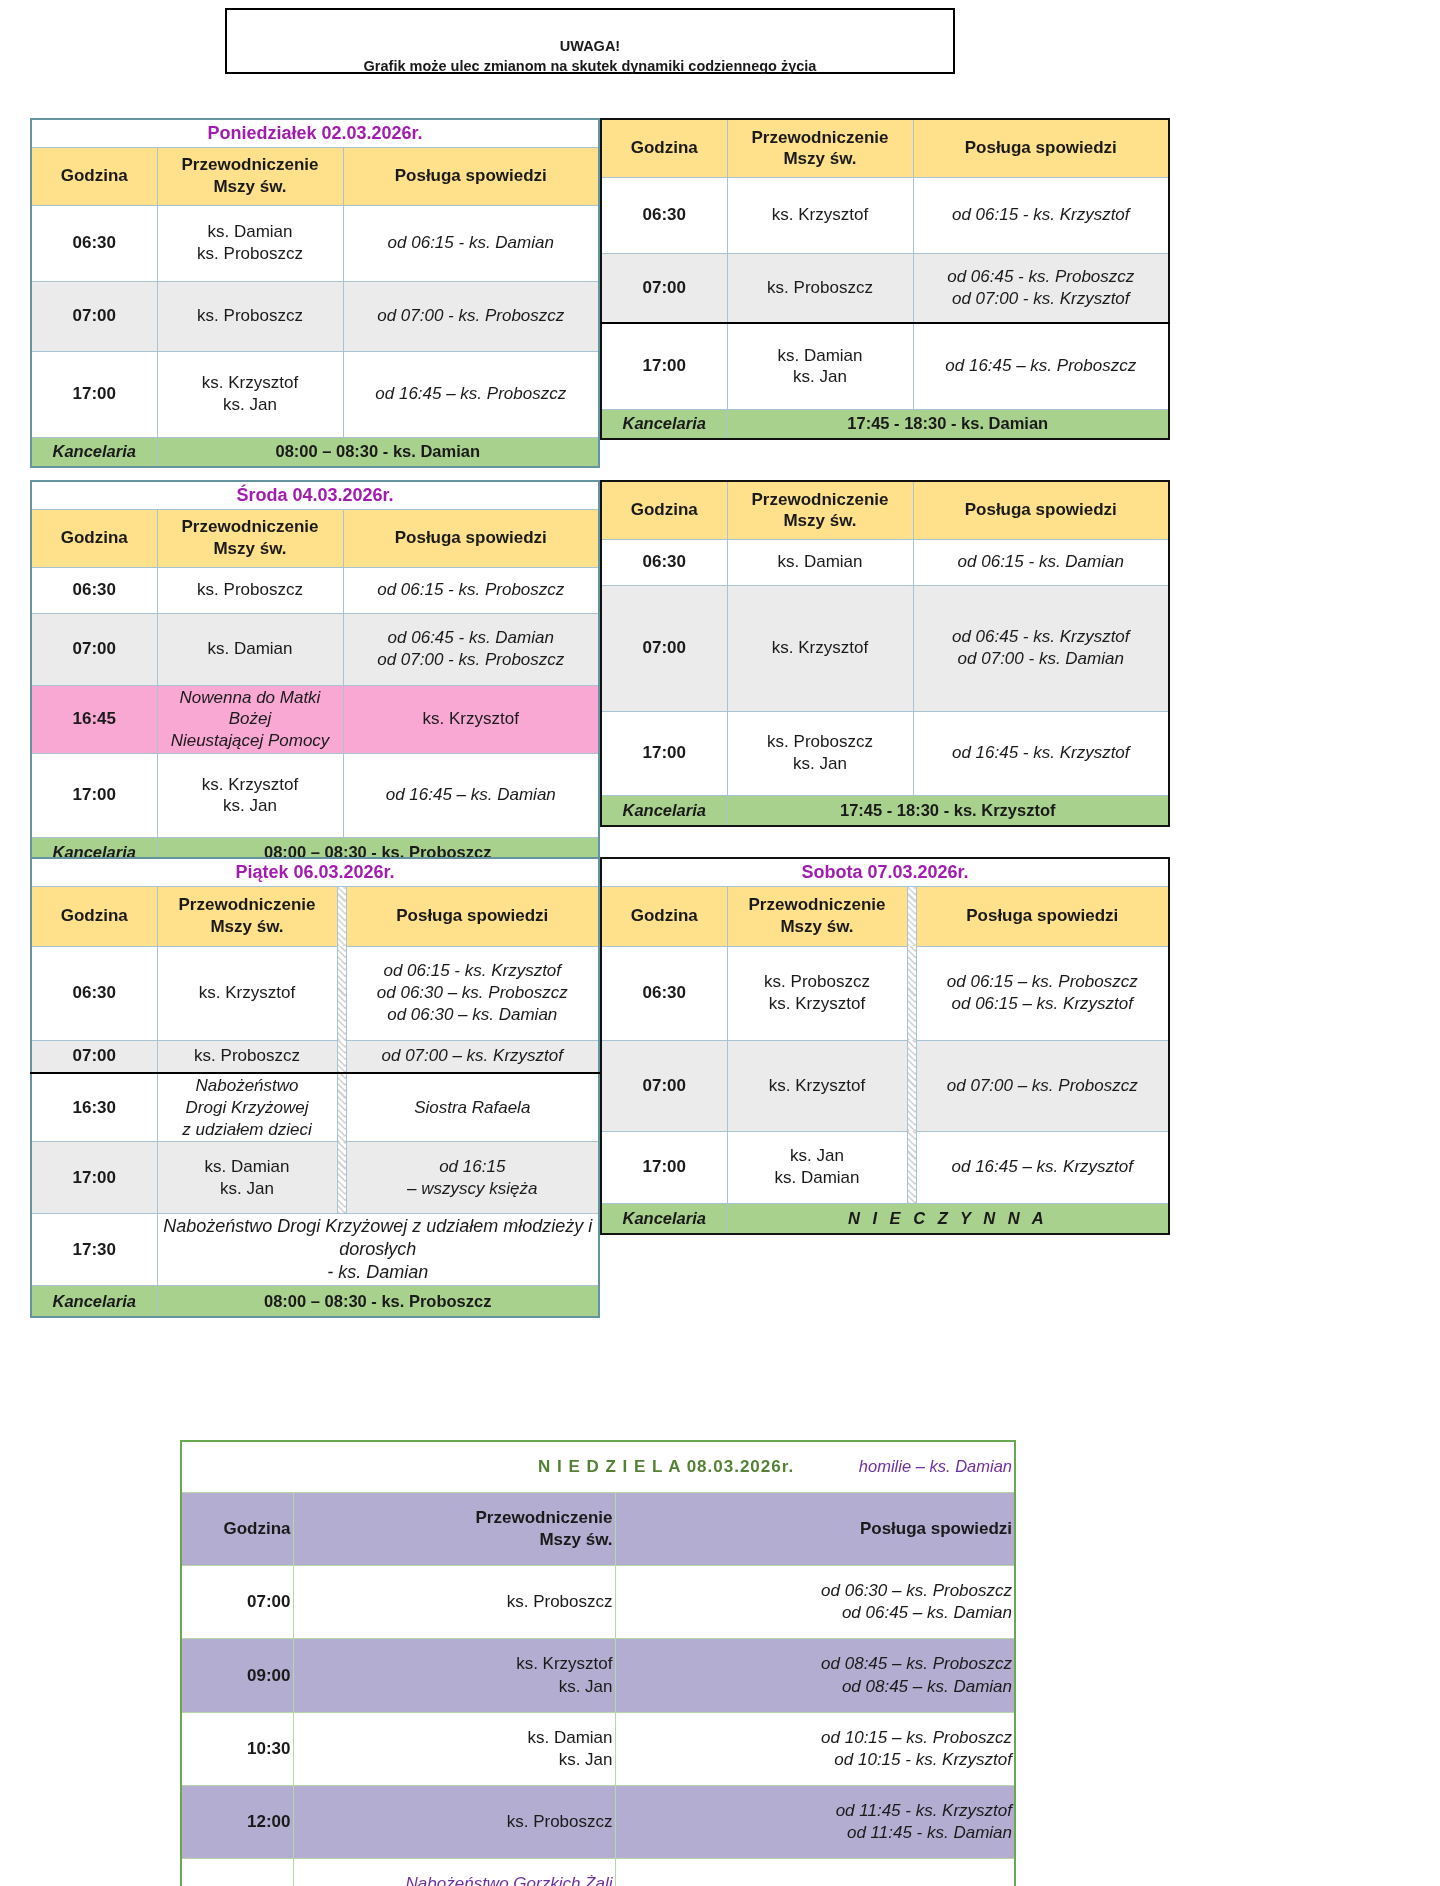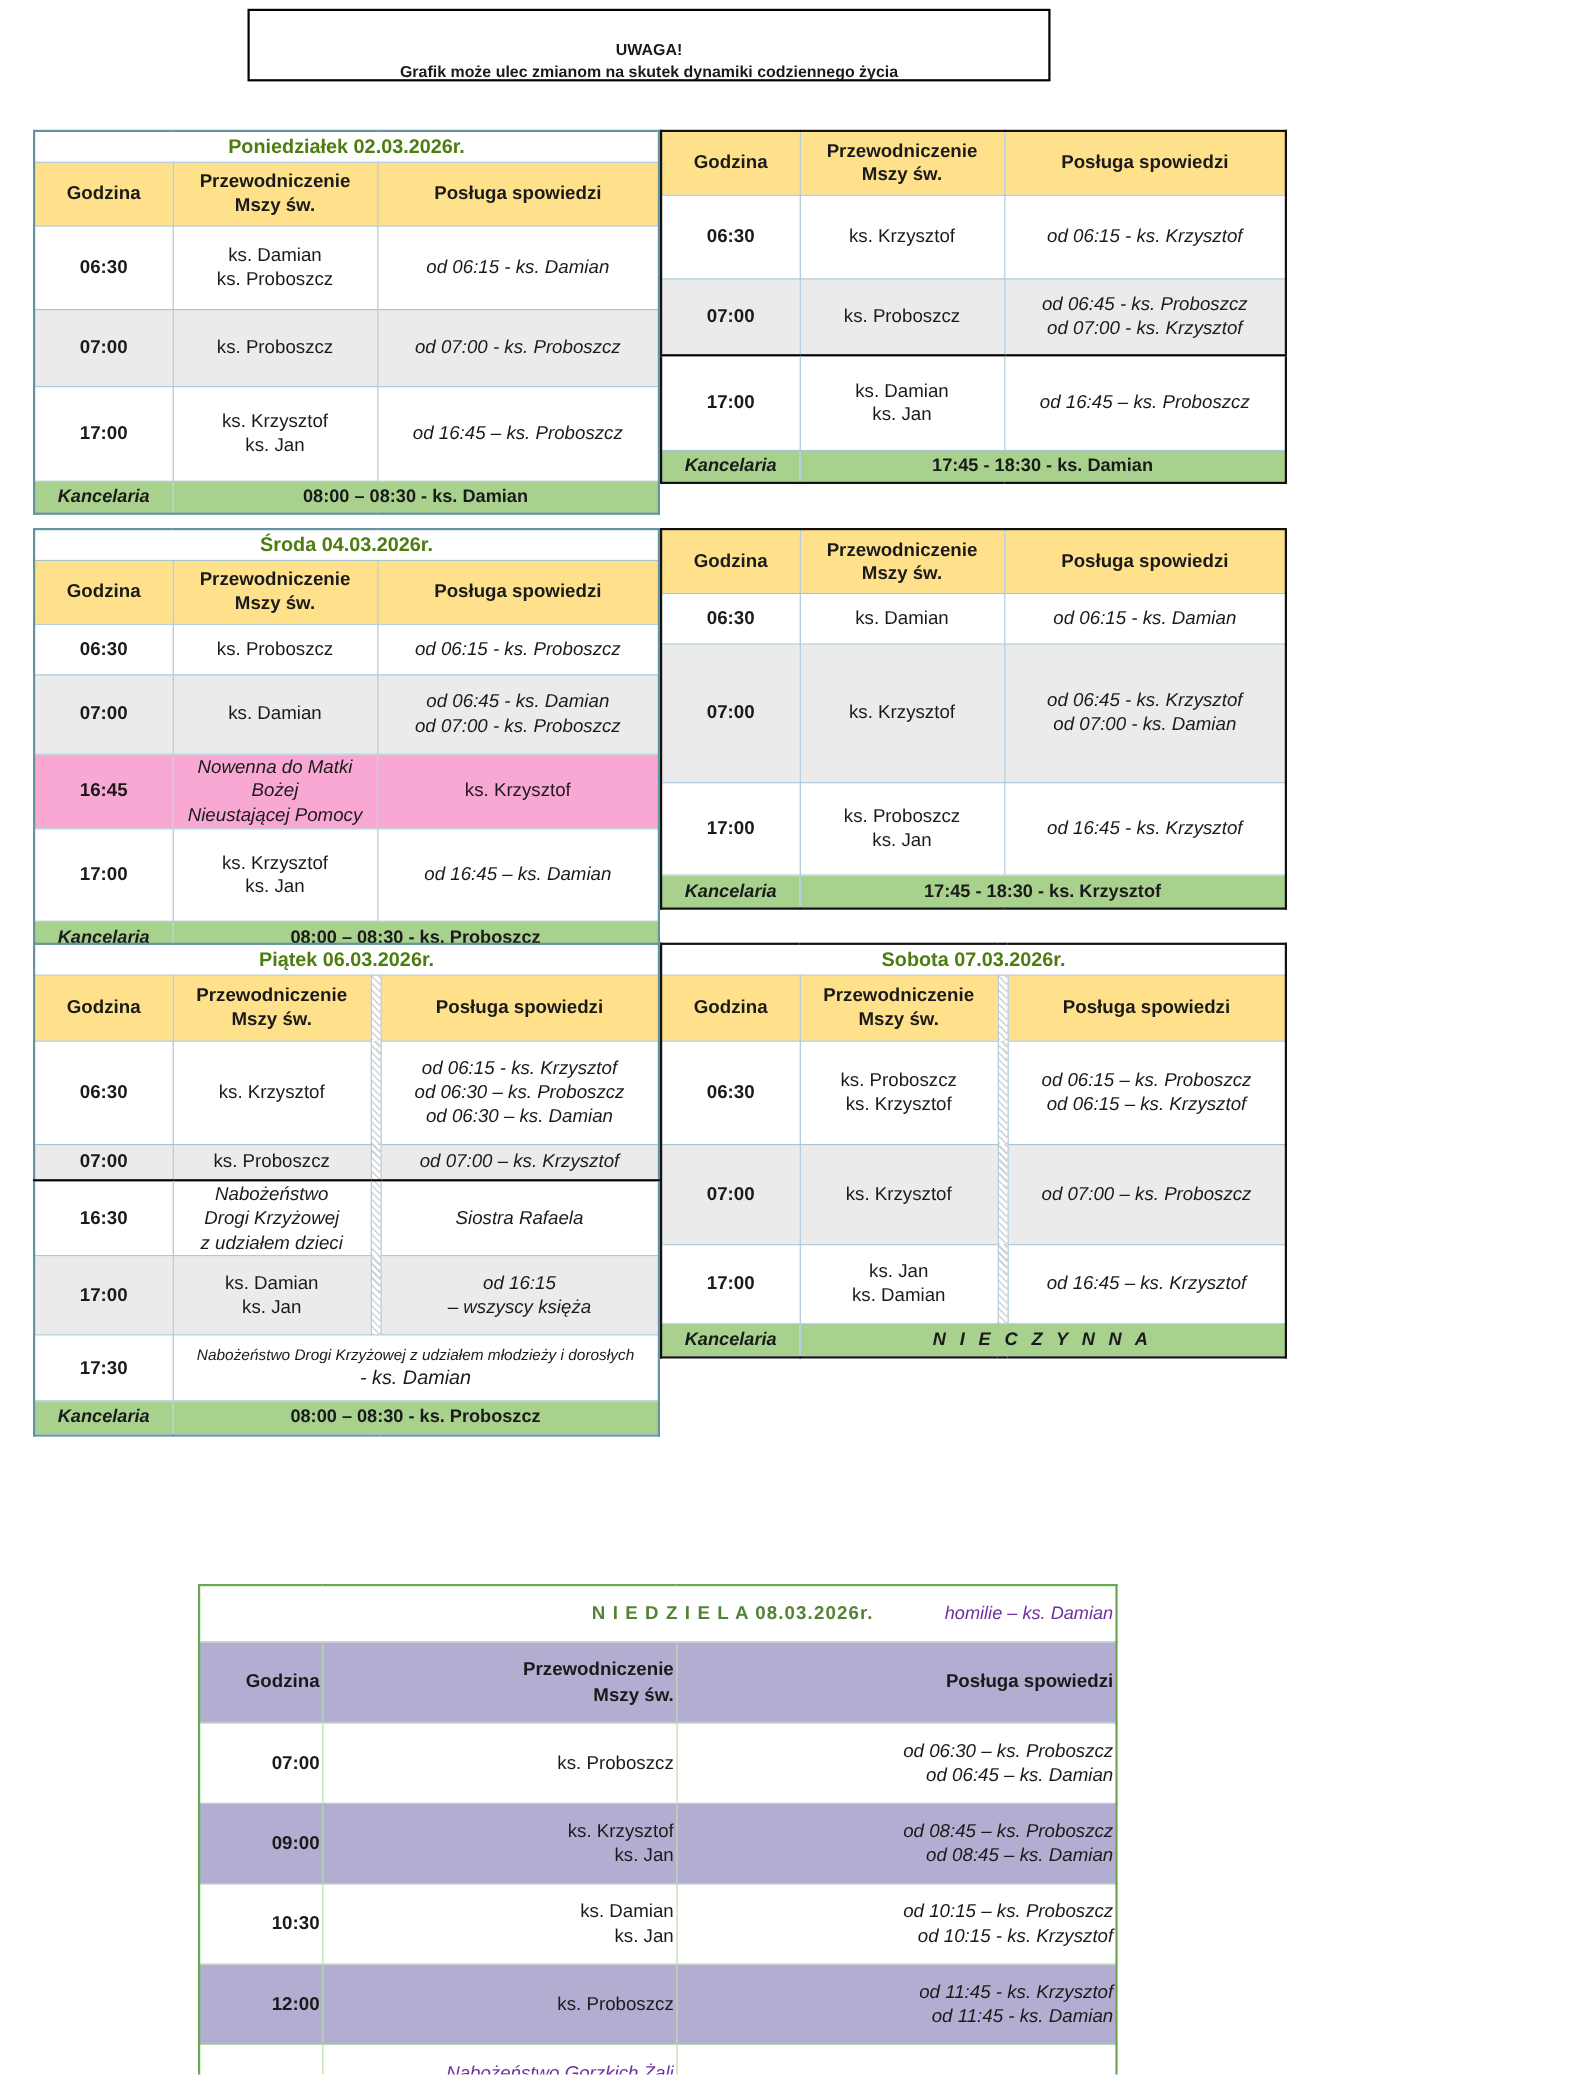--- a/index.html
+++ b/index.html
@@ -11,34 +11,34 @@
             border:2px solid #000; text-align:center; padding-top:28px; }
   #notice .l1 { font-weight:bold; font-size:14.5px; }
   #notice .l2 { font-weight:bold; font-size:14.5px; margin-top:4px; }
 
   
   table.day { position:absolute; border-collapse:collapse; table-layout:fixed; width:570px; }
   table.day td { border:1px solid #a8c3d4; text-align:center; vertical-align:middle;
                  font-size:17px; line-height:1.28; padding:1px 2px; overflow:hidden; }
   table.left-tbl { border:2px solid #64949f; }
   table.right-tbl { border:2px solid #111; }
-  tr.title td { color:#4d7c0f; font-weight:bold; font-size:18px; background:#fff; }
+  tr.title td { color:#a21caf; font-weight:bold; font-size:18px; background:#fff; }
   tr.head td { background:#FFE18C; font-weight:bold; }
   td.time { font-weight:bold; }
   .pre { white-space:pre-line; }
   .it { font-style:italic; }
   tr.g td { background:#EBEBEB; }
   tr.b td { background:#f9a8d4; }
   td.small { font-size:12.5px; font-style:italic; line-height:1.25; }
   tr.kanc td { background:#A9D18E; font-weight:bold; font-size:16.5px; }
   tr.kanc td.kl { font-style:italic; }
   tr td.stripe { background:repeating-linear-gradient(45deg,#cfcfcf 0 1.5px,#ffffff 1.5px 4.5px);
                  border-top:none; border-bottom:none; padding:0; }
   tr.bt-black td { border-top:2px solid #000; }
-  .merged-l1 { display:block; font-size:14px; font-style:italic; }
+  .merged-l1 { display:block; font-size:18px; font-style:italic; }
   .merged-l2 { display:block; font-size:18px; font-style:italic; }
   .nieczynna { letter-spacing:4px; font-style:italic; }
 
   
   table.sun { position:absolute; left:180px; top:1440px; width:836px;
               border-collapse:collapse; table-layout:fixed; border:2px solid #6AA84F; }
   table.sun td { border:1px solid #b7d7a8; text-align:right; vertical-align:middle;
                  font-size:17px; line-height:1.3; padding:14px 2px; }
   tr.sun-title td { background:#fff; }
   .sun-title-main { color:#548235; font-weight:bold; font-size:17px; letter-spacing:1px; }

